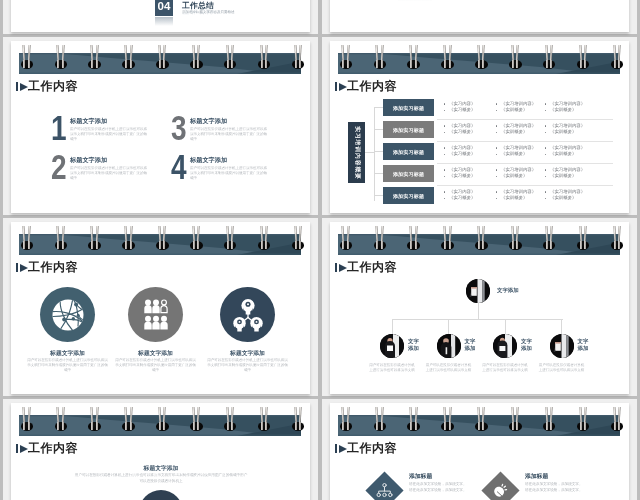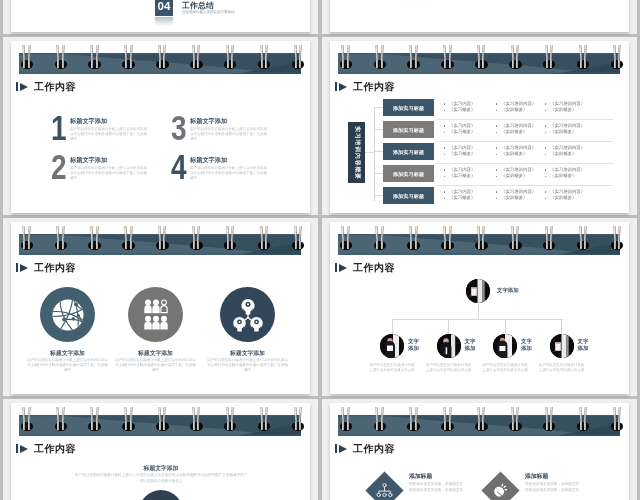--- a/index.html
+++ b/index.html
@@ -26,21 +26,21 @@
       background:radial-gradient(ellipse at 50% 28%,#121212 0%,#060606 62%,#101011 100%);}
   .ring .w2{position:absolute;top:19px;width:2px;height:7.6px;
       background:linear-gradient(to right,#8a8580 0%,#f4f1ee 40%,#c4c0bc 64%,#6a6663 100%);}
   .ring .w2.a{left:1.5px;} .ring .w2.b{left:6px;}
 
   
   .shead{position:absolute;left:5px;top:41px;display:flex;align-items:center;}
   .shead .bar{width:2px;height:9px;background:#2b3f52;}
   .shead .tri{margin-left:2px;width:0;height:0;border-left:8px solid #2b3f52;
       border-top:4.5px solid transparent;border-bottom:4.5px solid transparent;}
-  .shead .txt{margin-left:6px;font-size:10px;font-weight:bold;color:#262626;letter-spacing:.5px;line-height:9px;}
+  .shead .txt{margin-left:0;font-size:12px;font-weight:bold;color:#262626;letter-spacing:.5px;line-height:9px;}
 
   
   .s0{position:absolute;left:0;top:0;width:100%;height:100%;}
   .s0 .num{position:absolute;left:144px;top:-3px;width:18px;height:19px;background:#3c5469;
       color:#fff;font-size:11.5px;font-weight:bold;text-align:center;line-height:19px;letter-spacing:0px;
       font-family:"Liberation Sans",sans-serif;}
   .s0 .numsh{position:absolute;left:144px;top:17px;width:18px;height:9px;
       background:linear-gradient(to bottom,rgba(83,105,125,.42),rgba(83,105,125,0));}
   .s0 .t1{position:absolute;left:171px;top:0px;font-size:7.8px;font-weight:bold;color:#2e4356;letter-spacing:.2px;}
   .s0 .t2{position:absolute;left:171px;top:9.5px;font-size:3.5px;color:#9aa3ac;letter-spacing:0px;}

